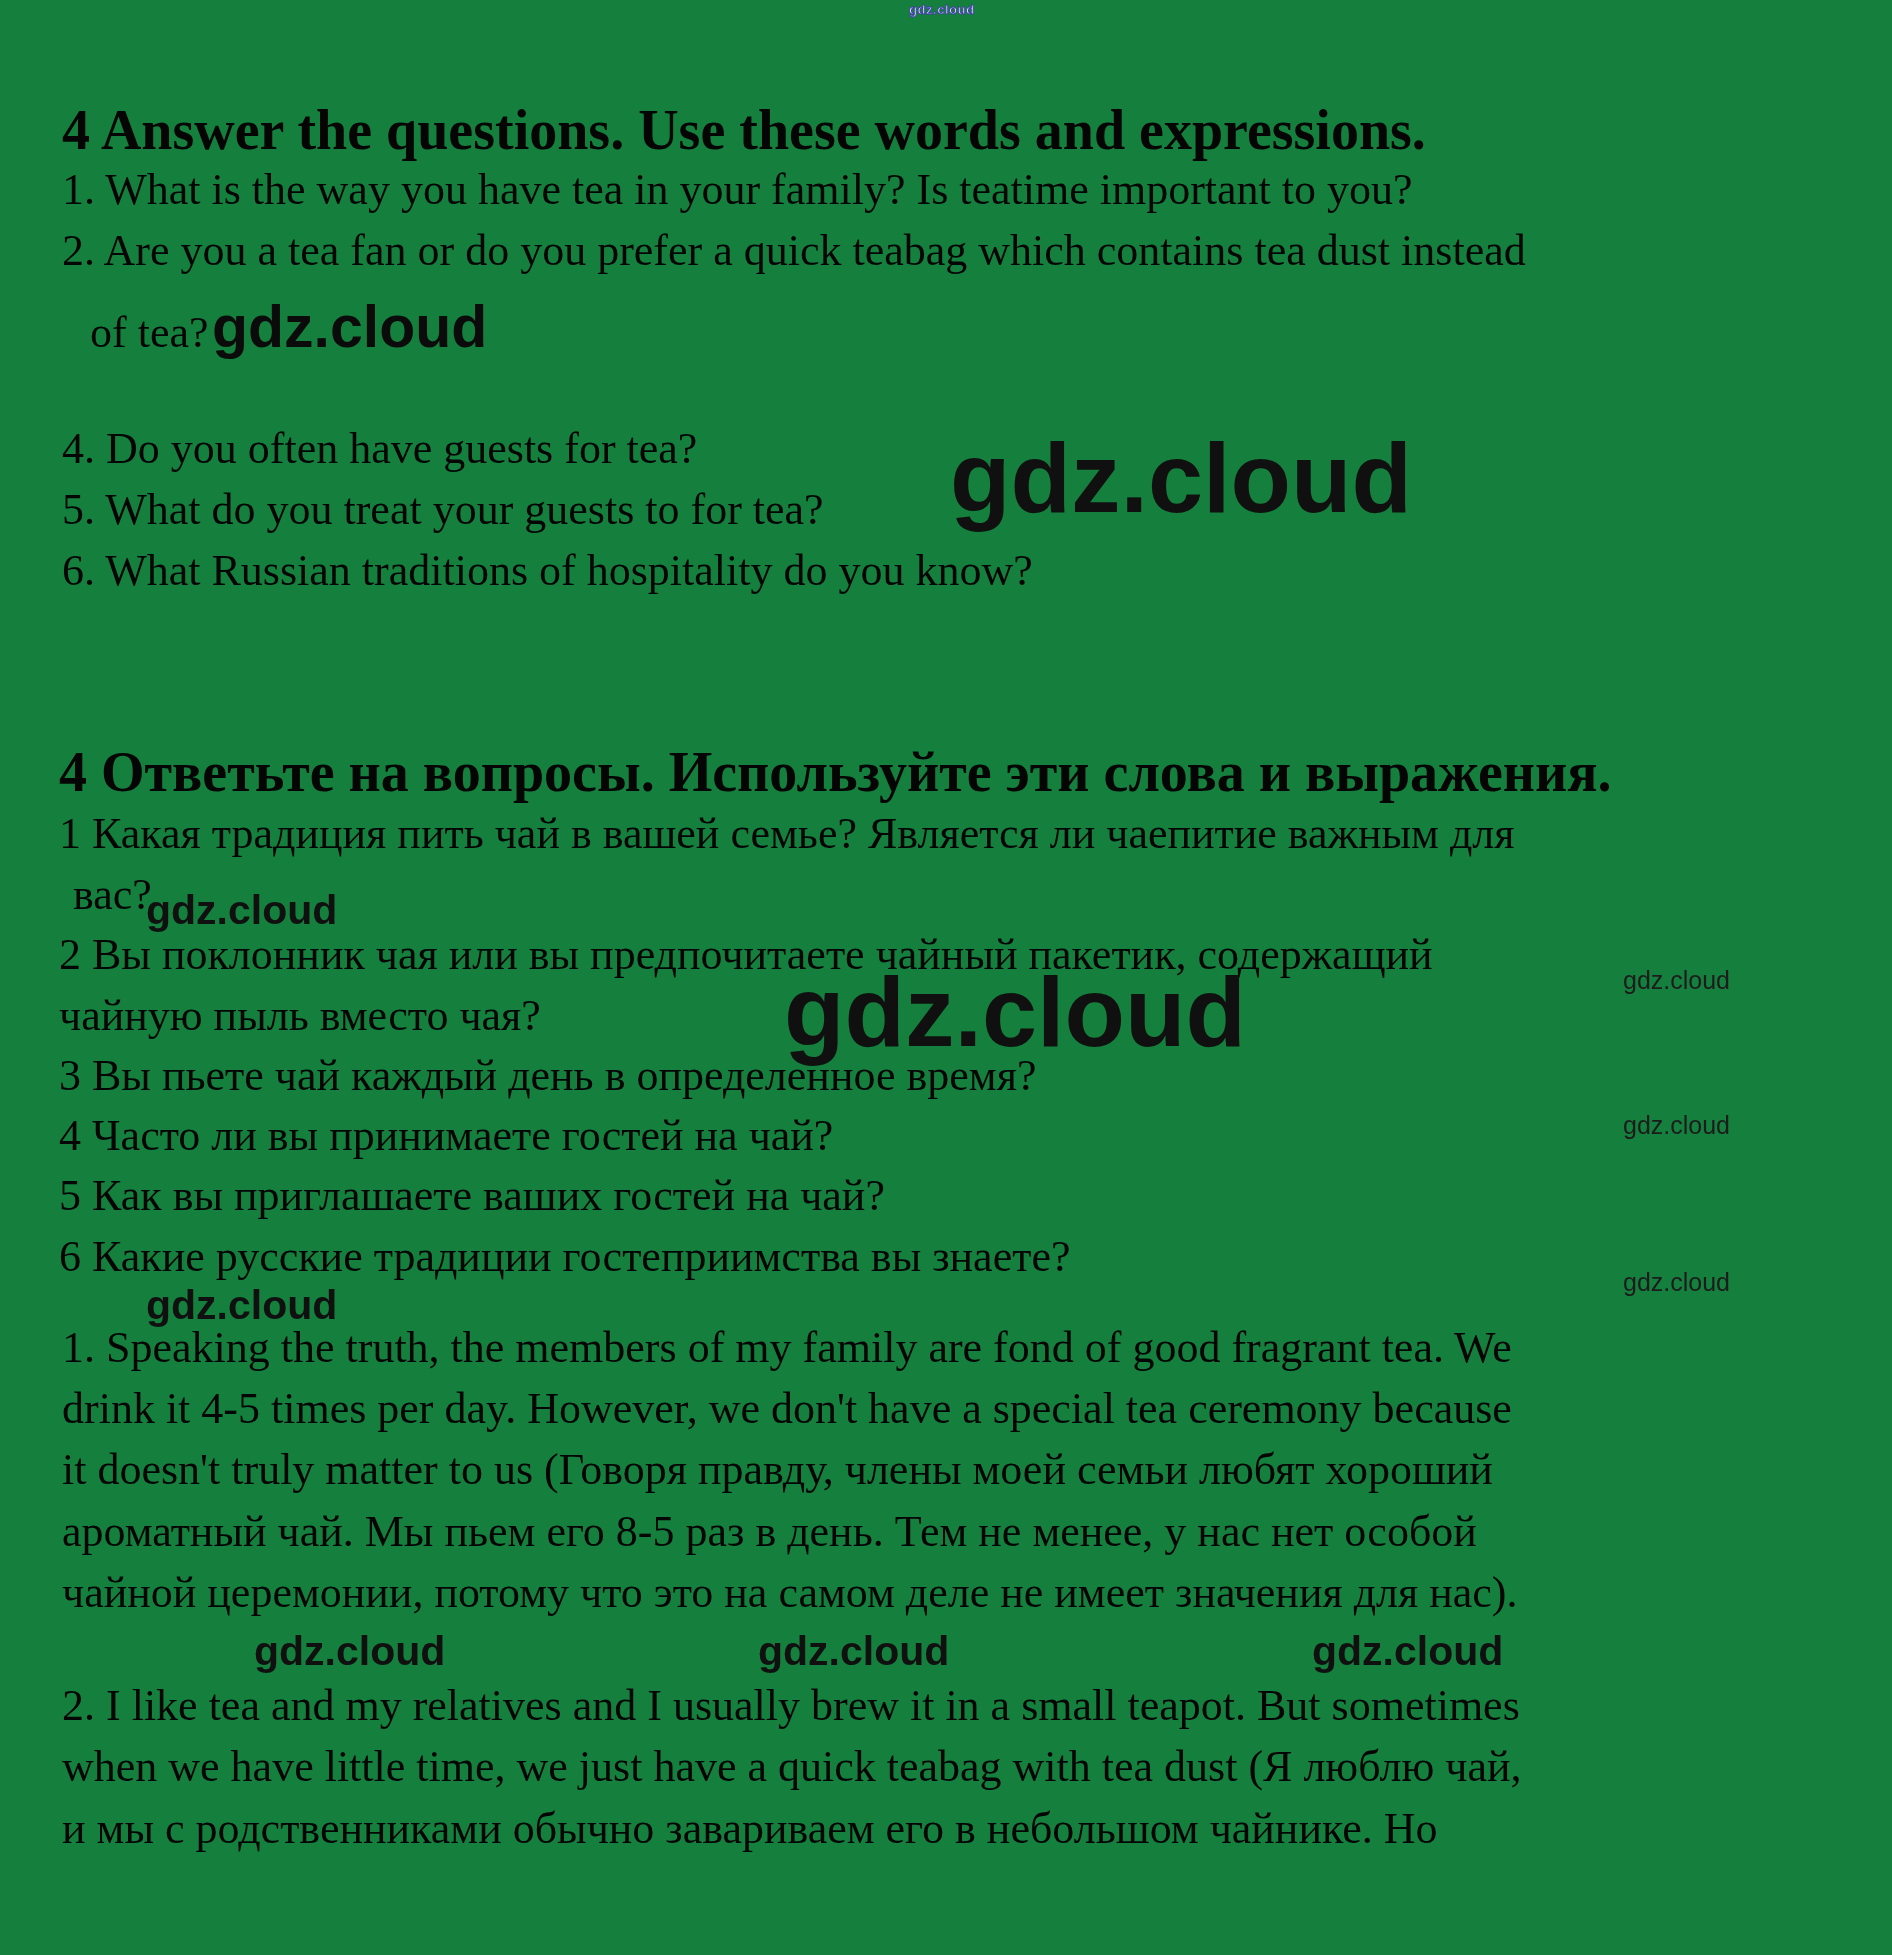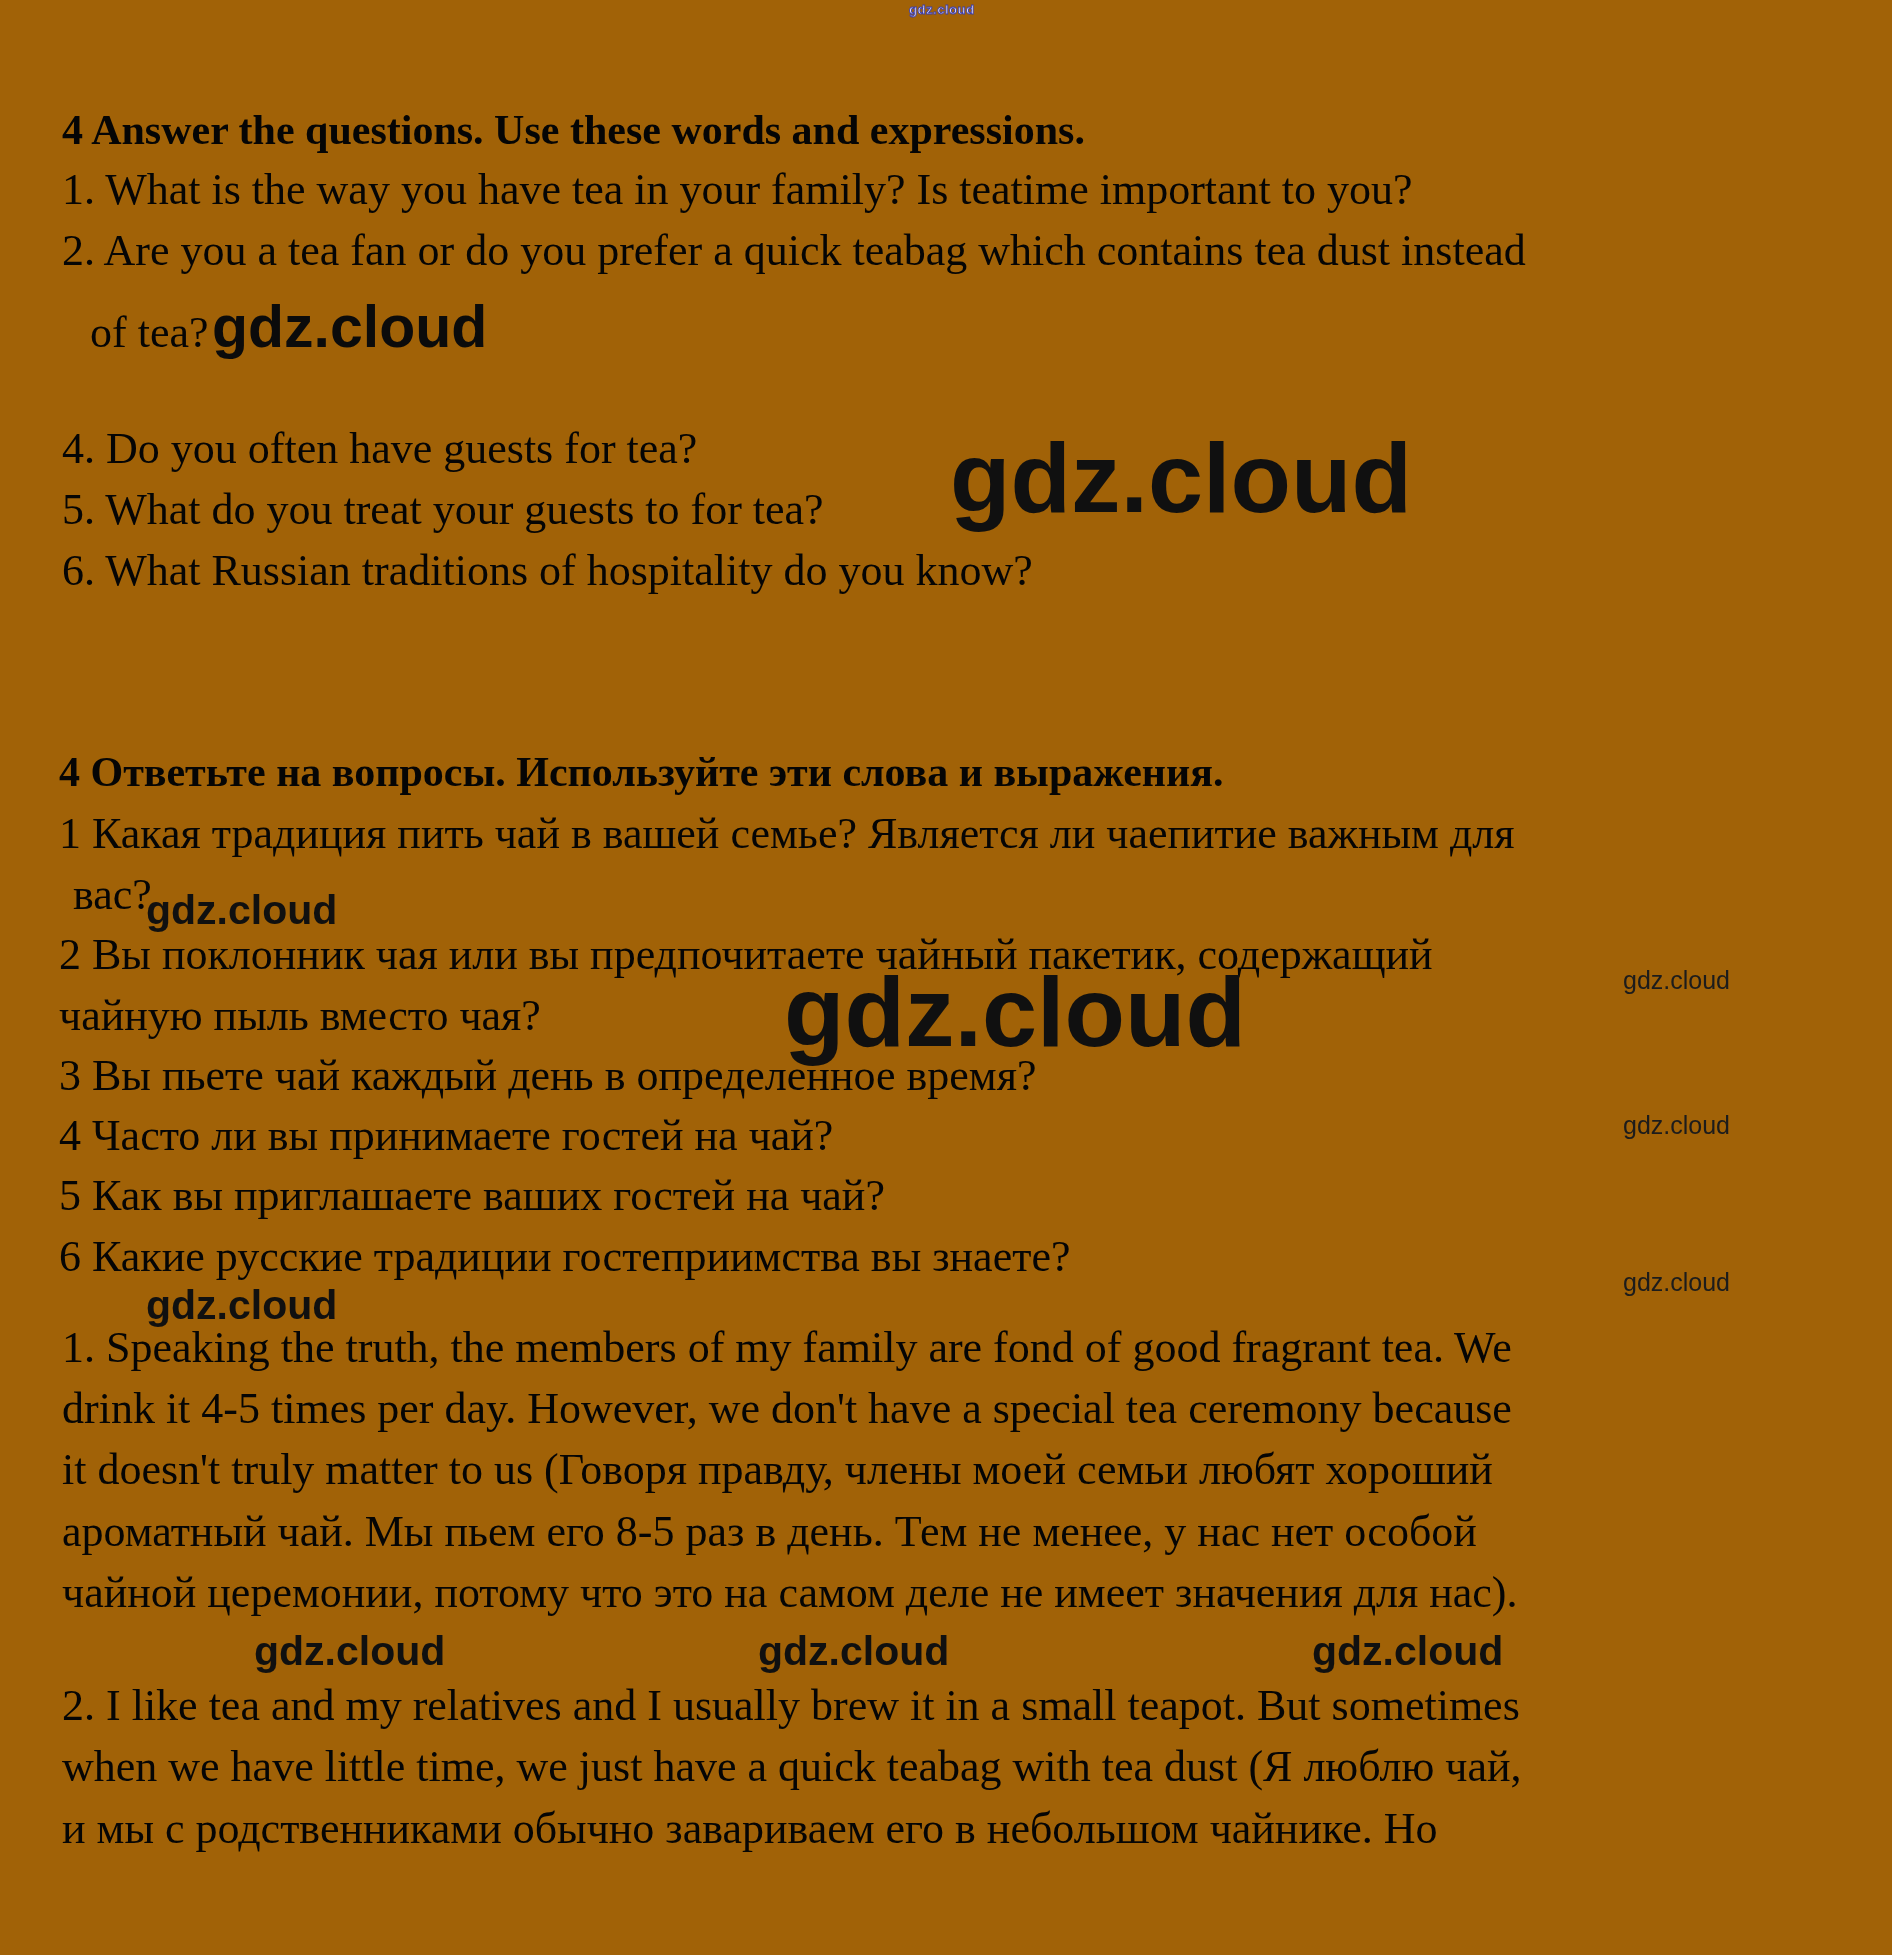--- a/index.html
+++ b/index.html
@@ -1,32 +1,32 @@
 <!DOCTYPE html>
 <html style="font-size:14px"><head>
 <meta charset="utf-8">
 <style>
   html,body{margin:0;padding:0;background:#ffffff;}
   .page{
     position:relative;
     width:1892px;
     height:1956px;
-    background:#a16207;
+    background:#15803d;
     overflow:hidden;
     font-family:"Liberation Serif","DejaVu Serif",serif;
     color:#050505;
   }
   .line{
     position:absolute;
     white-space:nowrap;
     font-size:44px;
     line-height:51px;
     color:#050505;
   }
-  .bold{font-weight:bold;font-size:42px;}
+  .bold{font-weight:bold;font-size:56px;}
   .inline-row{display:flex;align-items:baseline;margin-left:28px;}
   .wm{
     position:absolute;
     font-family:"Liberation Sans","DejaVu Sans",sans-serif;
     font-weight:600;
     color:#101010;
     line-height:1;
     white-space:nowrap;
   }
   .wm-inline{

